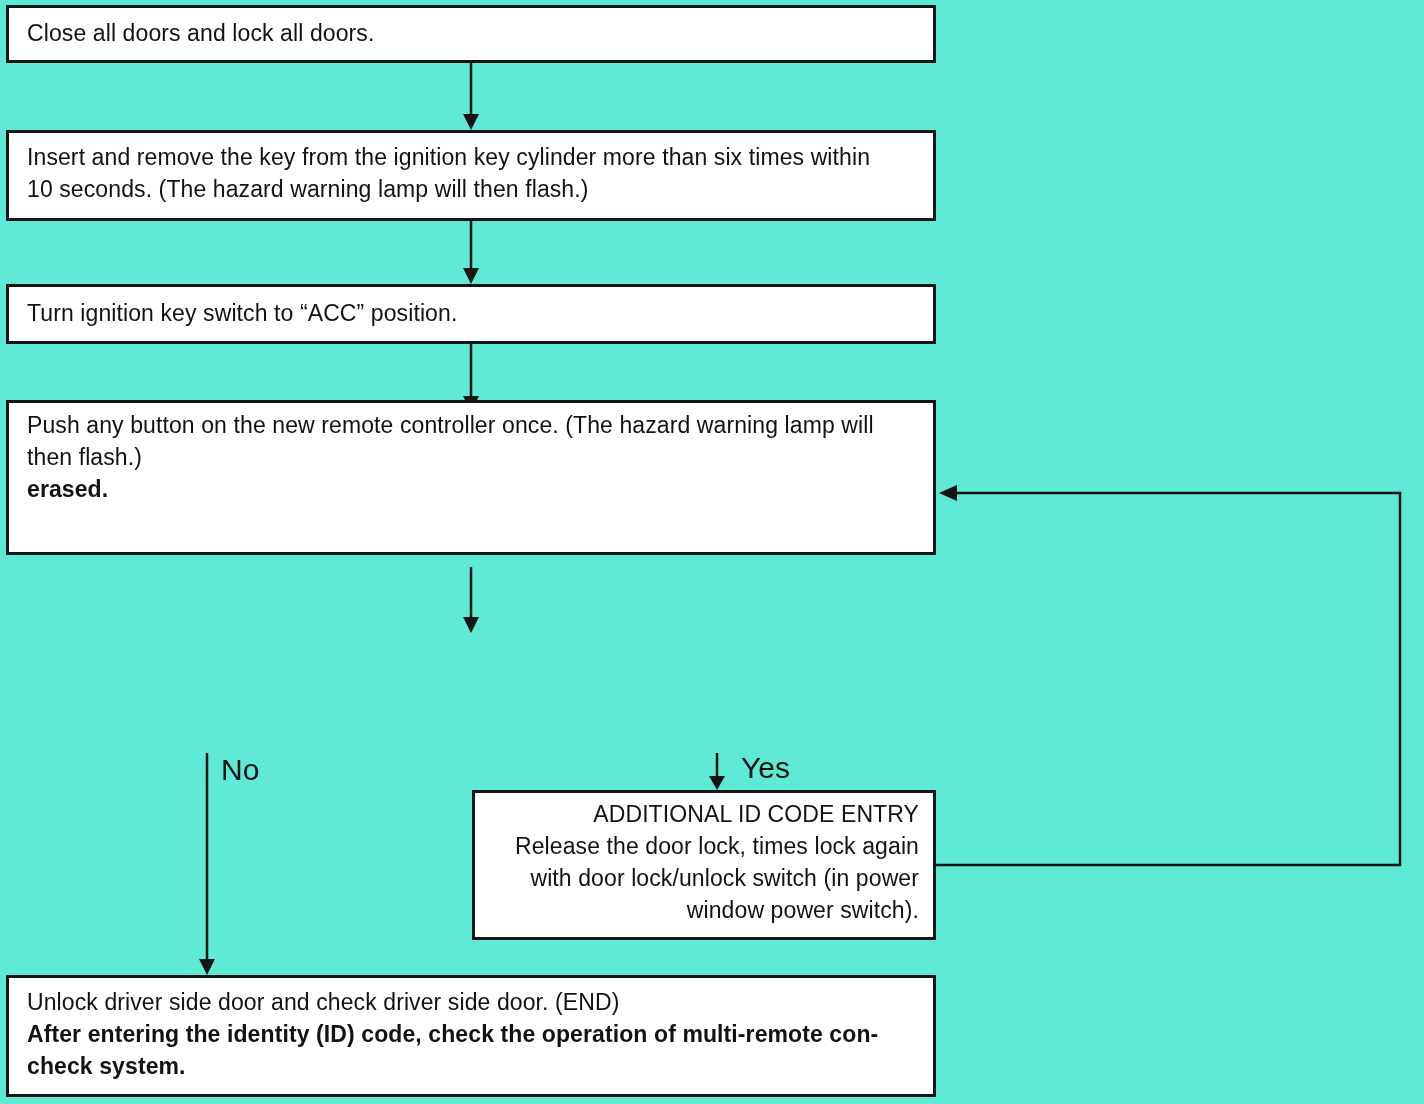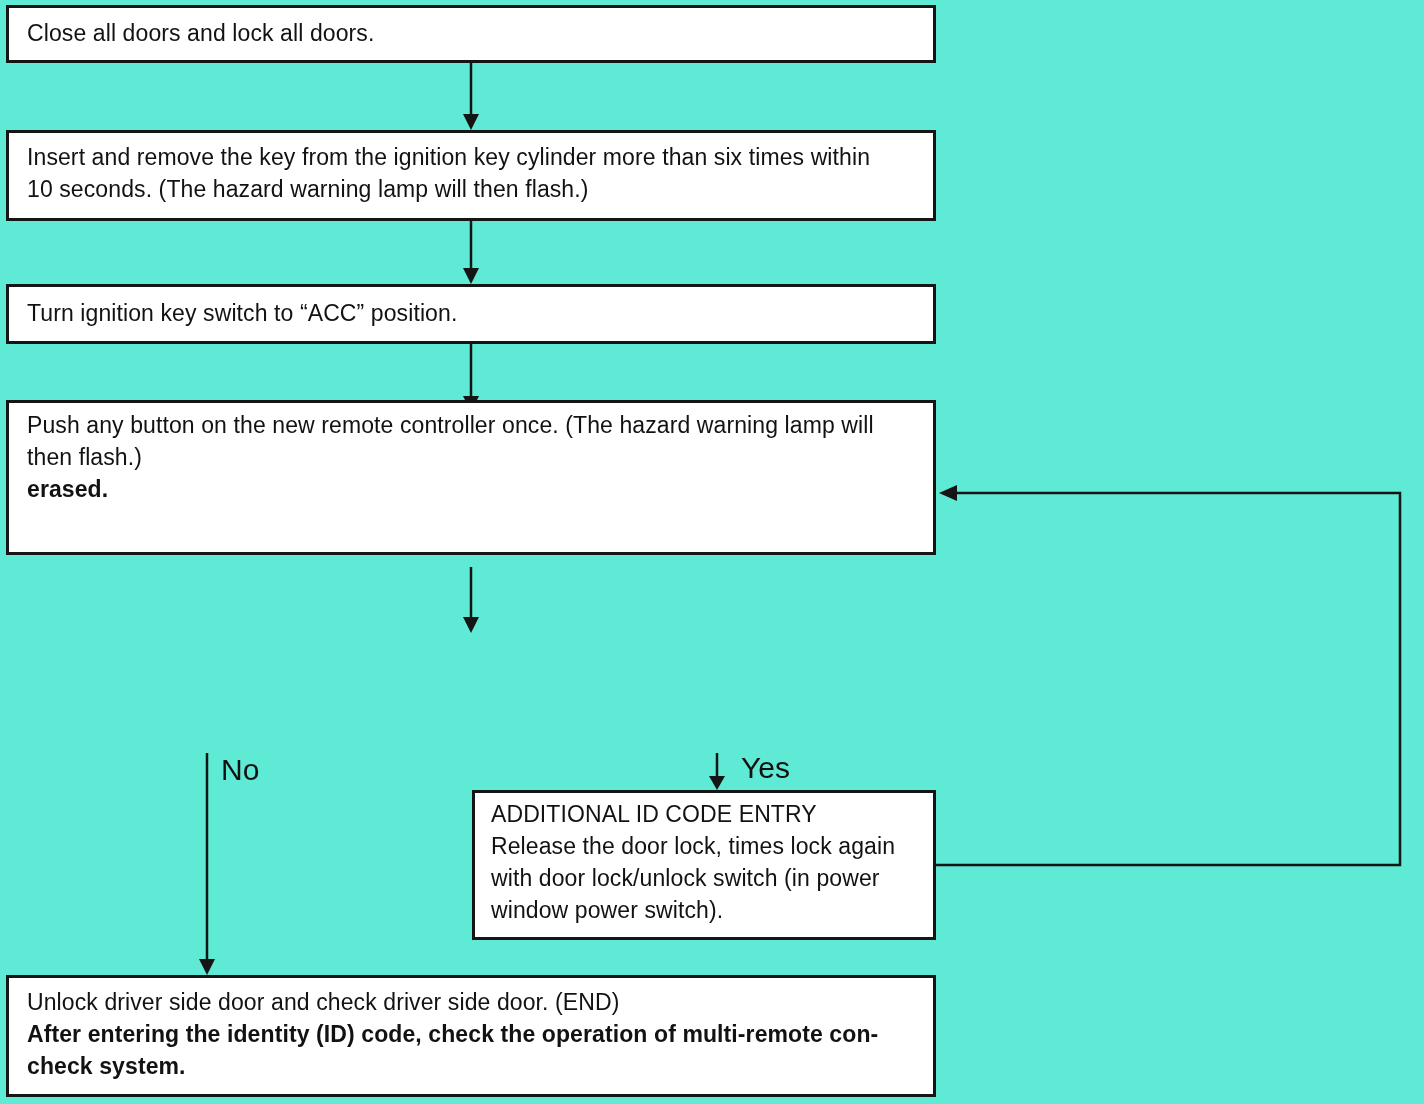--- a/index.html
+++ b/index.html
@@ -44,21 +44,21 @@
     position: absolute;
     font-size: 30px;
     line-height: 26px;
   }
   
   #box-close-doors        { left: 6px;   top: 5px;    width: 930px; height: 58px;  padding-top: 9px;  }
   #box-insert-key         { left: 6px;   top: 130px;  width: 930px; height: 91px;  padding-top: 8px;  }
   #box-turn-ignition      { left: 6px;   top: 284px;  width: 930px; height: 60px;  padding-top: 10px; }
   #box-push-button        { left: 6px;   top: 400px;  width: 930px; height: 155px; padding-top: 6px;  }
   #box-additional-q       { left: 6px;   top: 633px;  width: 930px; height: 120px; padding-top: 6px;  }
-  #box-additional-entry   { left: 472px; top: 790px;  width: 464px; height: 150px; padding-top: 5px; padding-left: 16px; }
+  #box-additional-entry   { left: 472px; top: 790px;  width: 464px; height: 150px; padding-top: 5px; padding-left: 16px; text-align: right; }
   #box-unlock-door        { left: 6px;   top: 975px;  width: 930px; height: 122px; padding-top: 8px;  }
   #label-no  { left: 221px; top: 757px; }
   #label-yes { left: 733px; top: 755px; margin-left: 8px; }
 </style>
 </head>
 <body>
 
 <div id="stage">
 
   <svg id="connector-layer" viewBox="0 0 1424 1104" xmlns="http://www.w3.org/2000/svg">

